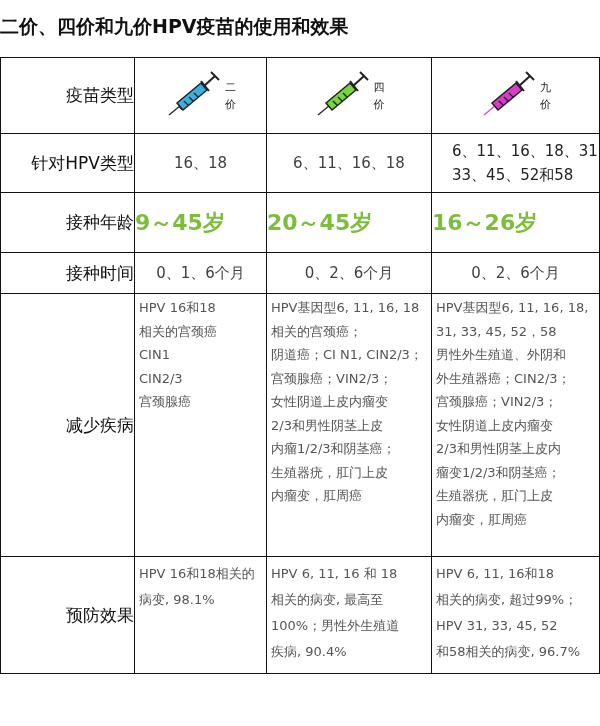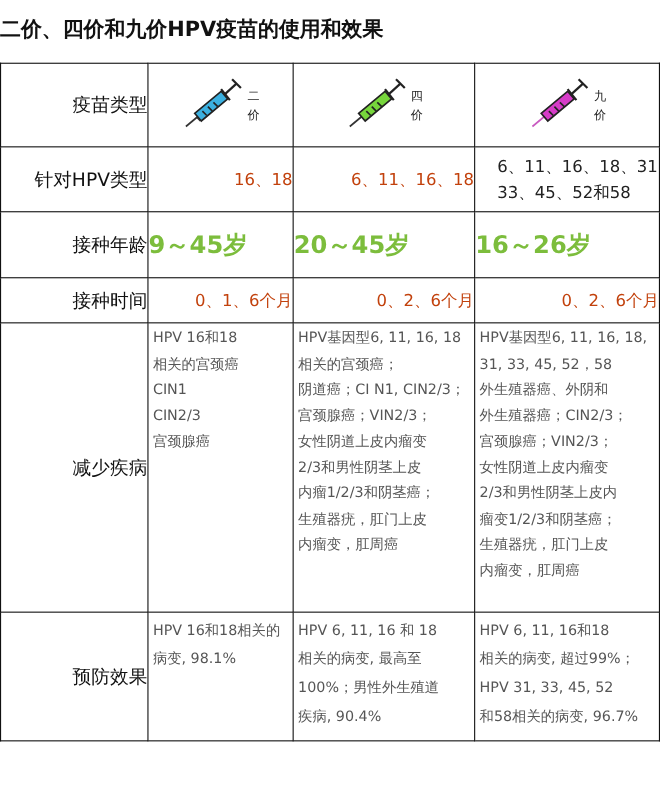--- a/index.html
+++ b/index.html
@@ -5,21 +5,21 @@
   html, body { margin: 0; padding: 0; background: #ffffff; }
   body { width: 600px; height: 726px; position: relative; overflow: hidden;
          font-family: "DejaVu Sans", "Liberation Sans", sans-serif; color: #111; }
   .title { position: absolute; top: 14px; left: 0; width: 600px; text-align: left;
            font-size: 19px; font-weight: bold; color: #111; letter-spacing: 0px; }
   table.grid { position: absolute; top: 57px; left: 0; width: 599px; border-collapse: collapse;
                table-layout: fixed; }
   table.grid td { border: 1.5px solid #111; padding: 0; vertical-align: middle; }
   col.c0 { width: 134px; } col.c1 { width: 132px; } col.c2 { width: 165px; } col.c3 { width: 168px; }
   .rowlabel { text-align: right; font-size: 17px; color: #111; }
-  .center { text-align: right; font-size: 15px; color: #c2410c; }
+  .center { text-align: center; font-size: 15px; color: #404040; }
   .age { text-align: left; font-size: 22px; font-weight: bold; color: #7cbd3c; }
   .small { font-size: 13px; color: #555; line-height: 23.5px; padding: 2px 0 0 4px !important; vertical-align: top !important; }
   .small2 { font-size: 13px; color: #555; line-height: 26px; padding: 4px 0 0 4px !important; vertical-align: top !important; }
   .line { display: block; white-space: nowrap; }
   .vax { display: flex; align-items: center; justify-content: center; gap: 4px; height: 100%; }
   .vax .lbl { display: flex; flex-direction: column; font-size: 11px; line-height: 17px; color: #222; }
   .hpv-types-multi { font-size: 15px; line-height: 24px; text-align: left; padding-left: 20px !important; color:#222; }
 </style>
 </head>
 <body>
@@ -140,21 +140,21 @@
       <span class="line">宫颈腺癌；VIN2/3；</span>
       <span class="line">女性阴道上皮内瘤变</span>
       <span class="line">2/3和男性阴茎上皮</span>
       <span class="line">内瘤1/2/3和阴茎癌；</span>
       <span class="line">生殖器疣，肛门上皮</span>
       <span class="line">内瘤变，肛周癌</span>
     </td>
     <td class="small">
       <span class="line">HPV基因型6, 11, 16, 18,</span>
       <span class="line">31, 33, 45, 52，58</span>
-      <span class="line">外生殖器癌、外阴和</span>
+      <span class="line">男性外生殖道、外阴和</span>
       <span class="line">外生殖器癌；CIN2/3；</span>
       <span class="line">宫颈腺癌；VIN2/3；</span>
       <span class="line">女性阴道上皮内瘤变</span>
       <span class="line">2/3和男性阴茎上皮内</span>
       <span class="line">瘤变1/2/3和阴茎癌；</span>
       <span class="line">生殖器疣，肛门上皮</span>
       <span class="line">内瘤变，肛周癌</span>
     </td>
   </tr>
 

